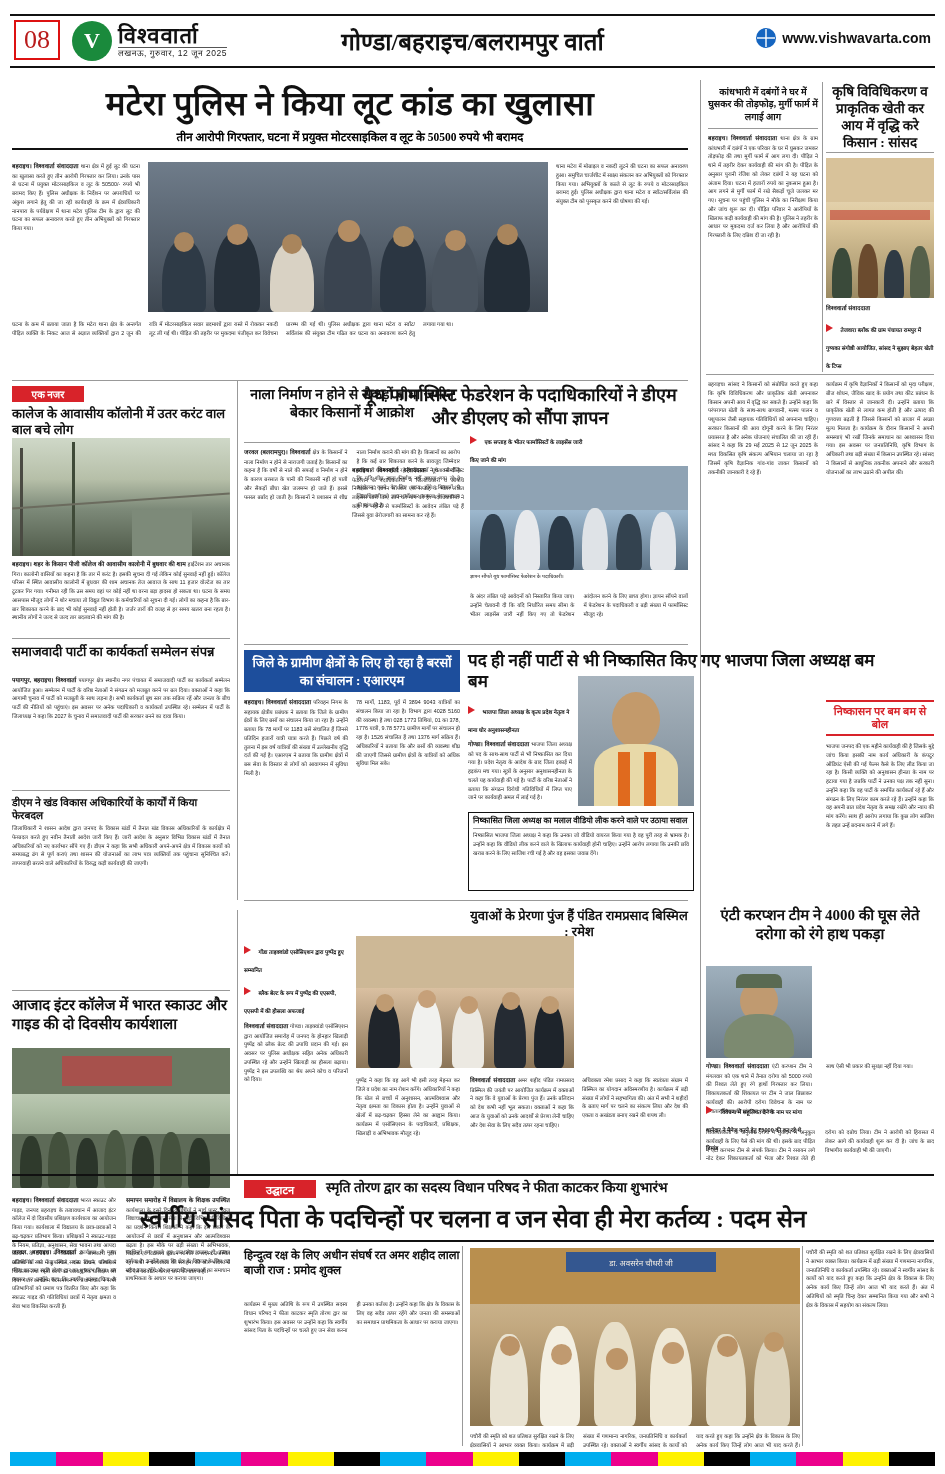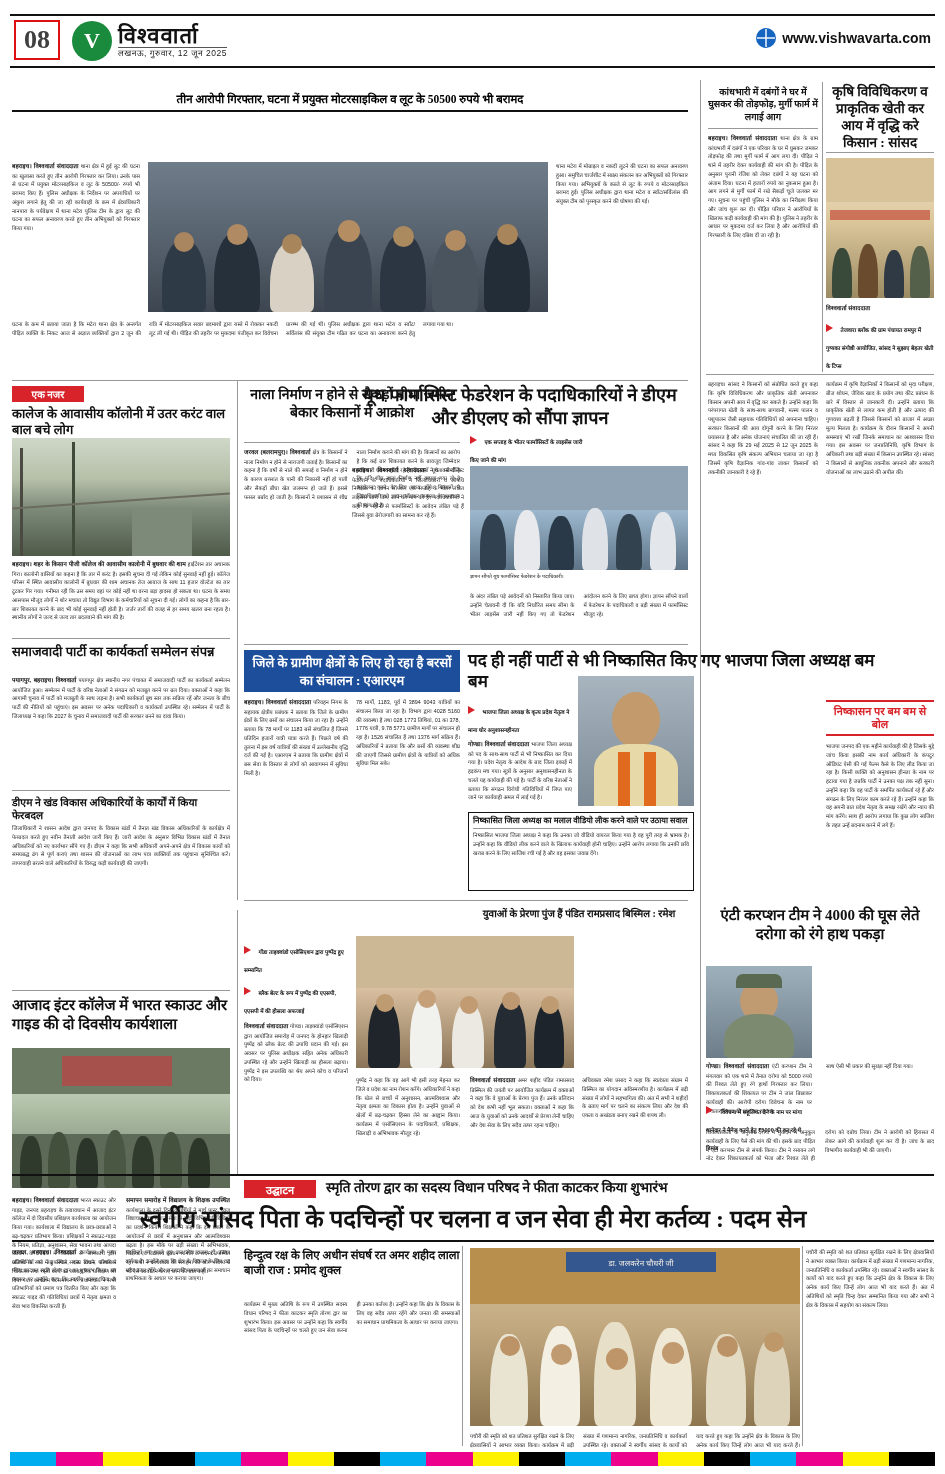--- a/index.html
+++ b/index.html
@@ -10,21 +10,21 @@
     width:945px; height:1474px; background:#fff; position:relative;
     margin:0 auto; overflow:hidden;
   }
 
   
   .masthead { position:absolute; left:10px; top:14px; width:925px; height:52px; }
   .mh-rule-top { position:absolute; left:0; top:0; width:925px; height:2px; background:#111; }
   .mh-rule-bot { position:absolute; left:0; top:52px; width:925px; height:2px; background:#111; }
   .pageno-box {
     position:absolute; left:4px; top:6px; width:46px; height:40px;
-    border:2px solid #d11; color:#404040; font-weight:bold; font-size:26px;
+    border:2px solid #d11; color:#b91c1c; font-weight:normal; font-size:26px;
     display:flex; align-items:center; justify-content:center; font-family:"Liberation Serif", serif;
   }
   .logo-wrap { position:absolute; left:62px; top:4px; width:210px; height:46px; display:flex; align-items:center; gap:6px; }
   .logo-circle {
     width:40px; height:40px; border-radius:50%; background:#1a8a3c; color:#fff;
     display:flex; align-items:center; justify-content:center; font-size:22px; font-weight:bold;
     font-family:"Liberation Serif", serif;
   }
   .logo-text { line-height:1.05; }
   .logo-name { font-family:"Liberation Serif", serif; font-weight:bold; font-size:22px; color:#111; letter-spacing:1px; }
@@ -88,33 +88,35 @@
     <div class="pageno-box">08</div>
 
     <div class="logo-wrap">
       <div class="logo-circle">V</div>
       <div class="logo-text">
         <div class="logo-name">विश्ववार्ता</div>
         <div class="logo-sub">लखनऊ,  गुरुवार, 12 जून 2025</div>
       </div>
     </div>
 
+    <div class="mh-center">गोण्डा/बहराइच/बलरामपुर वार्ता</div>
 
     <div class="mh-right">
       <span class="globe"></span>
       <span class="mh-url">www.vishwavarta.com</span>
     </div>
     <div class="mh-rule-bot"></div>
   </div>
 
   <div class="vrule" style="left:237px; top:380px; height:520px;"></div>
   <div class="vrule" style="left:700px; top:80px; height:1080px;"></div>
   <div class="vrule" style="left:237px; top:910px; height:265px;"></div>
 
   <div style="position:absolute; left:12px; top:86px; width:676px;">
+    <div class="hl" style="font-size:33px; text-align:center; letter-spacing:.3px;">मटेरा पुलिस ने किया लूट कांड का खुलासा</div>
     <div style="font-size:11.5px; font-weight:bold; text-align:center; margin-top:5px; font-family:'Liberation Serif',serif;">तीन आरोपी गिरफ्तार, घटना में प्रयुक्त मोटरसाइकिल व लूट के 50500 रुपये भी बरामद</div>
     <div class="thickrule" style="left:0; top:0; position:relative; width:676px; margin-top:4px;"></div>
   </div>
 
   <div class="photo p6" style="position:absolute; left:148px; top:162px; width:400px; height:150px;">
     <div class="ph-in" style="background:linear-gradient(180deg,#6f7c8a 0%,#55606c 55%,#3d4650 100%);"></div>
     <div class="fig" style="left:14px; width:44px; height:72px; background:#2e3a46;"></div>
     <div class="head" style="left:26px; top:70px; width:20px; height:20px; background:#a9865f;"></div>
     <div class="fig" style="left:66px; width:46px; height:80px; background:#26303a;"></div>
     <div class="head" style="left:79px; top:62px; width:21px; height:21px; background:#b08a62;"></div>
@@ -279,21 +281,21 @@
     <div class="head" style="left:146px; top:56px; width:18px; height:18px; background:#bd9870;"></div>
     <div class="fig" style="left:178px; width:30px; height:66px; background:#1e242b;"></div>
     <div class="head" style="left:185px; top:60px; width:18px; height:18px; background:#bf9b72;"></div>
   </div>
   <div class="body-txt" style="position:absolute; left:244px; top:1022px; width:104px; height:130px;">
     <span class="byline">विश्ववार्ता संवाददाता</span>
     <span>गोण्डा। ताइक्वांडो एसोसिएशन द्वारा आयोजित समारोह में जनपद के होनहार खिलाड़ी पुष्पेंद्र को ब्लैक बेल्ट की उपाधि प्रदान की गई। इस अवसर पर पुलिस अधीक्षक सहित अनेक अधिकारी उपस्थित रहे और उन्होंने खिलाड़ी का हौसला बढ़ाया। पुष्पेंद्र ने इस उपलब्धि का श्रेय अपने कोच व परिजनों को दिया।</span>
   </div>
   <div class="body-txt" style="position:absolute; left:356px; top:1076px; width:104px; height:78px;">पुष्पेंद्र ने कहा कि वह आगे भी इसी तरह मेहनत कर जिले व प्रदेश का नाम रोशन करेंगे। अधिकारियों ने कहा कि खेल से बच्चों में अनुशासन, आत्मविश्वास और नेतृत्व क्षमता का विकास होता है। उन्होंने युवाओं से खेलों में बढ़-चढ़कर हिस्सा लेने का आह्वान किया। कार्यक्रम में एसोसिएशन के पदाधिकारी, प्रशिक्षक, खिलाड़ी व अभिभावक मौजूद रहे।</div>
 
-  <div class="hl" style="position:absolute; left:470px; top:908px; width:218px; font-size:10px; text-align:center; line-height:1.25;">युवाओं के प्रेरणा पुंज हैं पंडित रामप्रसाद बिस्मिल : रमेश</div>
+  <div class="hl" style="position:absolute; left:470px; top:908px; width:218px; font-size:13px; text-align:center; line-height:1.25;">युवाओं के प्रेरणा पुंज हैं पंडित रामप्रसाद बिस्मिल : रमेश</div>
   <div class="body-txt" style="position:absolute; left:470px; top:1076px; width:104px; height:78px;">
     <span class="byline">विश्ववार्ता संवाददाता</span>
     <span>अमर शहीद पंडित रामप्रसाद बिस्मिल की जयंती पर आयोजित कार्यक्रम में वक्ताओं ने कहा कि वे युवाओं के प्रेरणा पुंज हैं। उनके बलिदान को देश कभी नहीं भूल सकता। वक्ताओं ने कहा कि आज के युवाओं को उनके आदर्शों से प्रेरणा लेनी चाहिए और देश सेवा के लिए सदैव तत्पर रहना चाहिए।</span>
   </div>
   <div class="body-txt" style="position:absolute; left:582px; top:1076px; width:106px; height:78px;">अधिवक्ता रमेश प्रसाद ने कहा कि स्वतंत्रता संग्राम में बिस्मिल का योगदान अविस्मरणीय है। कार्यक्रम में बड़ी संख्या में लोगों ने सहभागिता की। अंत में सभी ने शहीदों के बताए मार्ग पर चलने का संकल्प लिया और देश की एकता व अखंडता बनाए रखने की शपथ ली।</div>
 
   <div class="hl" style="position:absolute; left:708px; top:86px; width:110px; font-size:9.5px; text-align:center; line-height:1.3;">कांधभारी में दबंगों ने घर में घुसकर की तोड़फोड़, मुर्गी फार्म में लगाई आग</div>
   <div class="hrule" style="left:708px; top:128px; width:110px;"></div>
   <div class="body-txt" style="position:absolute; left:708px; top:134px; width:110px; height:232px;">
     <span class="byline">बहराइच। विश्ववार्ता संवाददाता</span>
@@ -410,21 +412,21 @@
     <div class="fig" style="left:124px; width:42px; height:104px; background:#e8dfc8;"></div>
     <div class="head" style="left:136px; top:100px; width:22px; height:22px; background:#bd9568;"></div>
     <div class="fig" style="left:180px; width:42px; height:98px; background:#efe8d5;"></div>
     <div class="head" style="left:192px; top:94px; width:22px; height:22px; background:#c19a6f;"></div>
     <div class="fig" style="left:236px; width:40px; height:92px; background:#e4dbc4;"></div>
     <div class="head" style="left:247px; top:88px; width:21px; height:21px; background:#bb9265;"></div>
     <div class="fig" style="left:284px; width:36px; height:88px; background:#ddd3bb;"></div>
     <div class="head" style="left:294px; top:84px; width:20px; height:20px; background:#bf9869;"></div>
     <div style="position:absolute; left:96px; top:4px; width:150px; height:20px; background:#1d4e9c; opacity:.85;
                 color:#fff; font-size:8px; display:flex; align-items:center; justify-content:center;
-                font-family:'Liberation Serif',serif;">डा. जलकरेन चौधरी जी</div>
+                font-family:'Liberation Serif',serif;">डा. अवसरेन चौधरी जी</div>
   </div>
 
   <div class="body-txt" style="position:absolute; left:806px; top:1248px; width:128px; height:196px;">पचौरी की स्मृति को शत प्रतिशत सुरक्षित रखने के लिए क्षेत्रवासियों ने आभार व्यक्त किया। कार्यक्रम में बड़ी संख्या में गणमान्य नागरिक, जनप्रतिनिधि व कार्यकर्ता उपस्थित रहे। वक्ताओं ने स्वर्गीय सांसद के कार्यों को याद करते हुए कहा कि उन्होंने क्षेत्र के विकास के लिए अनेक कार्य किए जिन्हें लोग आज भी याद करते हैं। अंत में अतिथियों को स्मृति चिन्ह देकर सम्मानित किया गया और सभी ने क्षेत्र के विकास में सहयोग का संकल्प लिया।</div>
   <div class="body-txt" style="position:absolute; left:470px; top:1432px; width:330px; height:22px; column-count:3; column-gap:9px;">पचौरी की स्मृति को शत प्रतिशत सुरक्षित रखने के लिए क्षेत्रवासियों ने आभार व्यक्त किया। कार्यक्रम में बड़ी संख्या में गणमान्य नागरिक, जनप्रतिनिधि व कार्यकर्ता उपस्थित रहे। वक्ताओं ने स्वर्गीय सांसद के कार्यों को याद करते हुए कहा कि उन्होंने क्षेत्र के विकास के लिए अनेक कार्य किए जिन्हें लोग आज भी याद करते हैं। अंत में अतिथियों को स्मृति चिन्ह देकर सम्मानित किया गया और सभी ने क्षेत्र के विकास में सहयोग का संकल्प लिया।</div>
 
   <div class="vrule" style="left:462px; top:1246px; height:200px;"></div>
   <div class="vrule" style="left:802px; top:1246px; height:200px;"></div>
 
   <div class="cmyk">
     <span style="background:#00aeef"></span>

